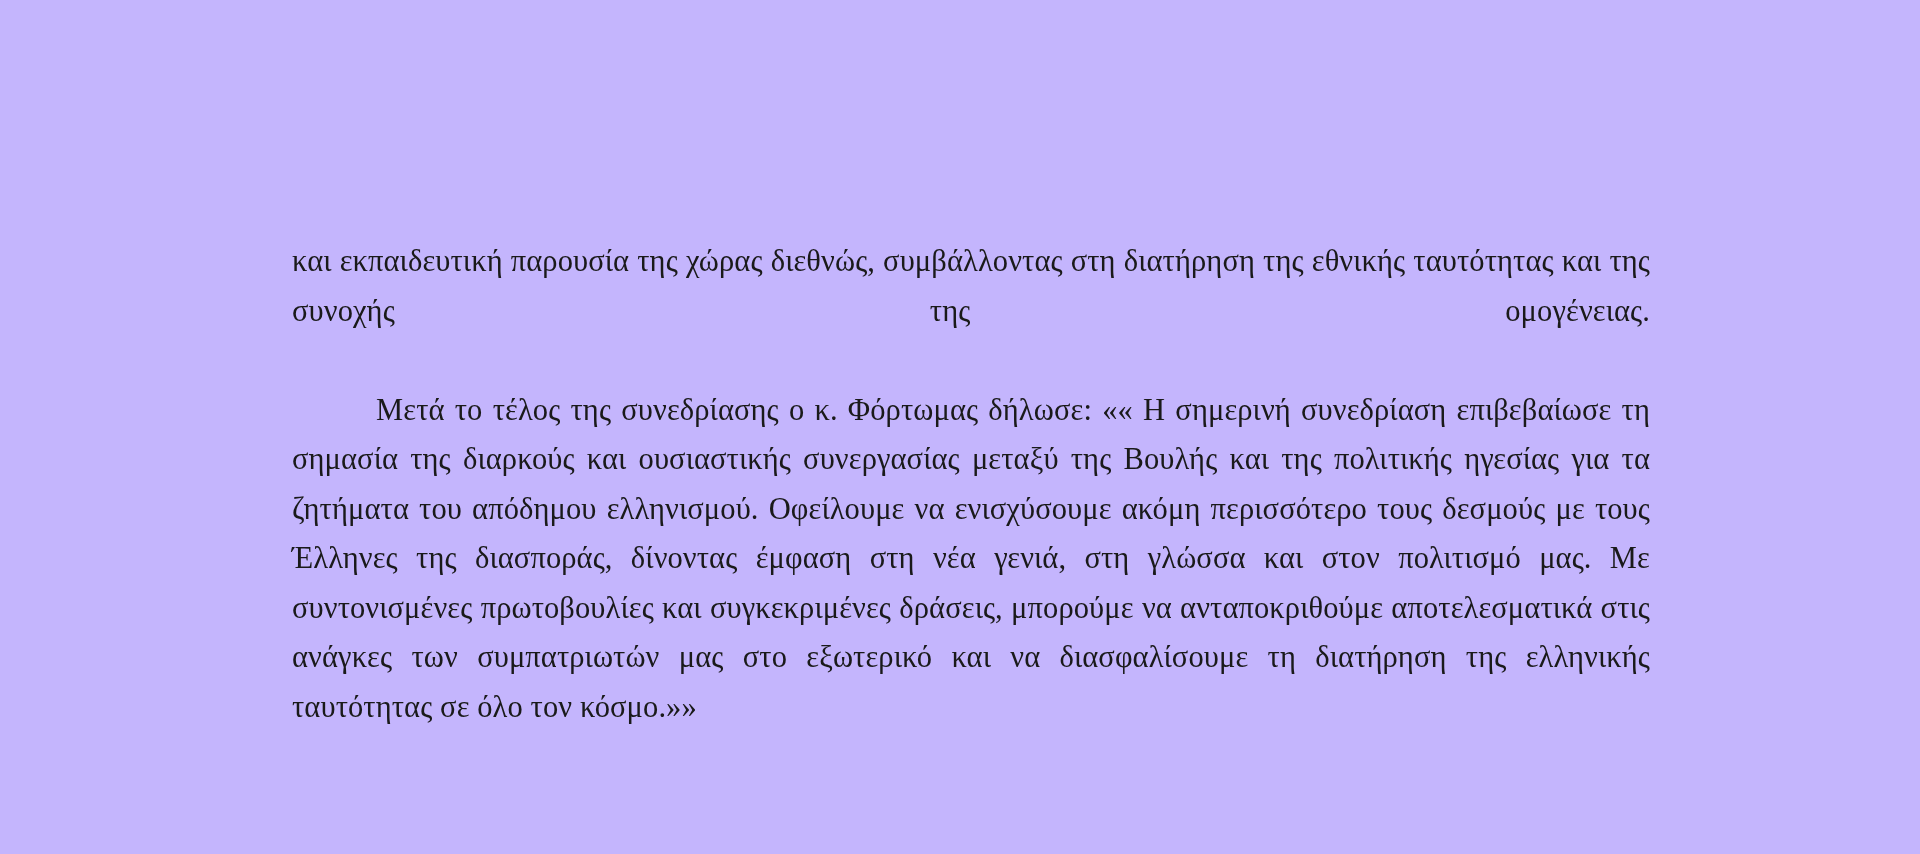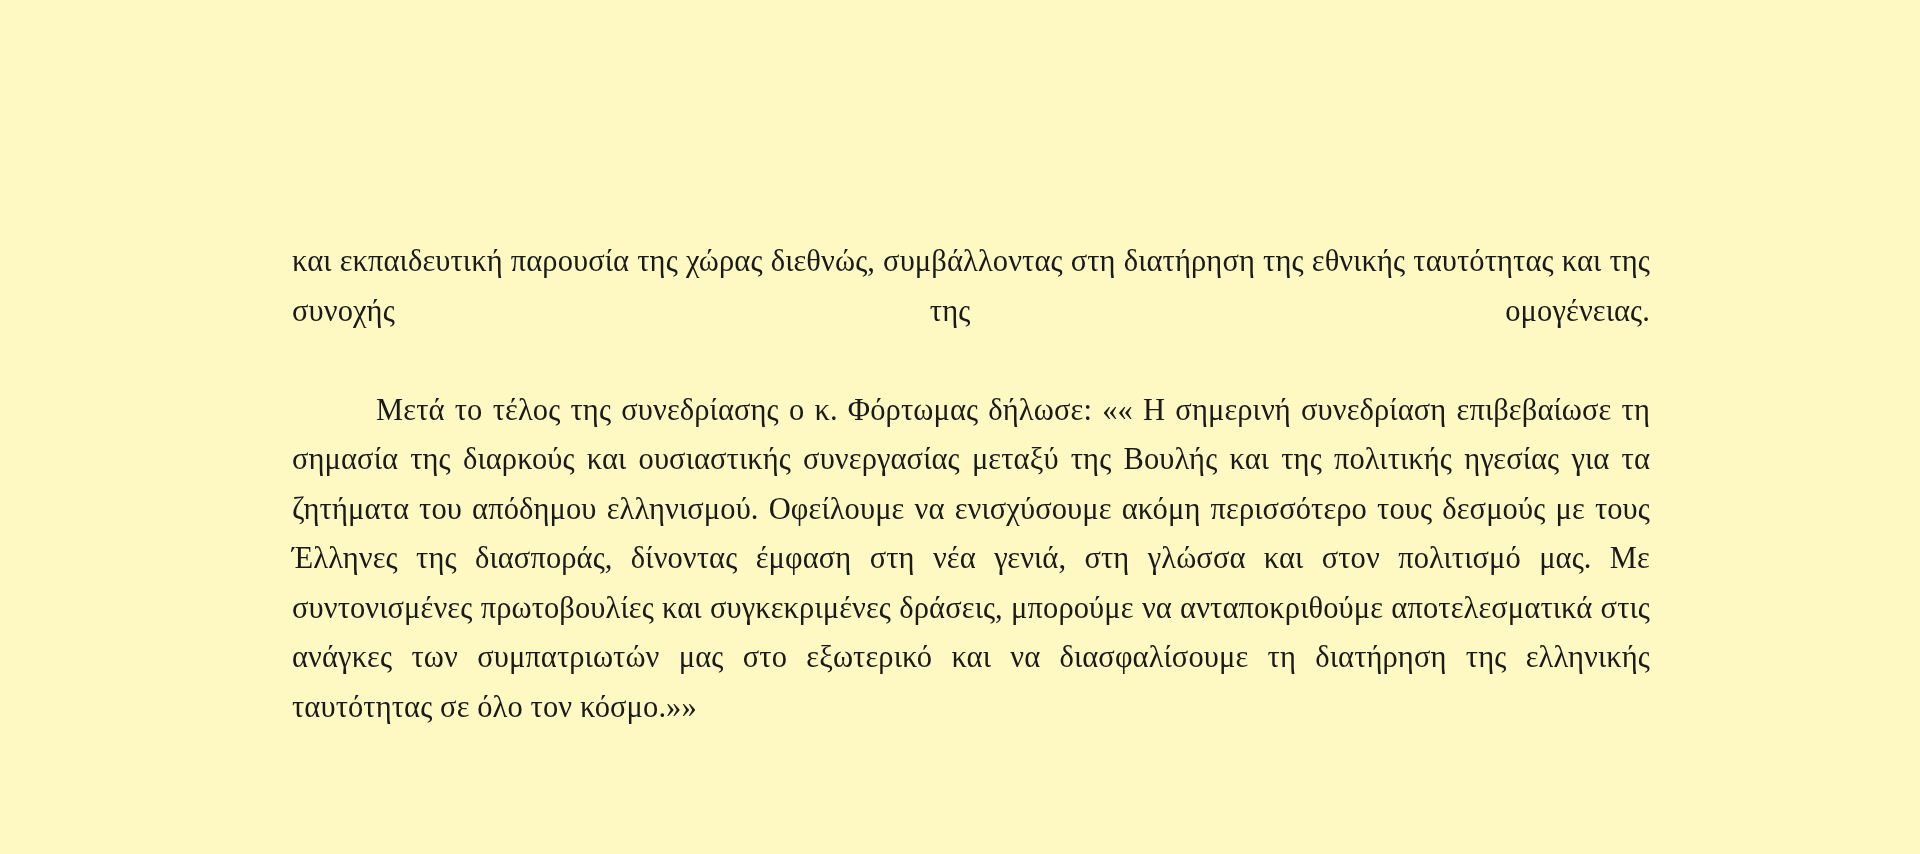--- a/index.html
+++ b/index.html
@@ -11,21 +11,21 @@
     width: 1920px;
     height: 854px;
     overflow: hidden;
     font-family: "Liberation Serif", serif;
     color: #1a1a1a;
   }
   .page {
     position: relative;
     width: 1920px;
     height: 854px;
-    background: #fef9c3;
+    background: #c4b5fd;
   }
   .text-block {
     position: absolute;
     left: 292px;
     top: 237px;
     width: 1358px;
   }
   .para {
     margin: 0;
     font-size: 30.5px;

